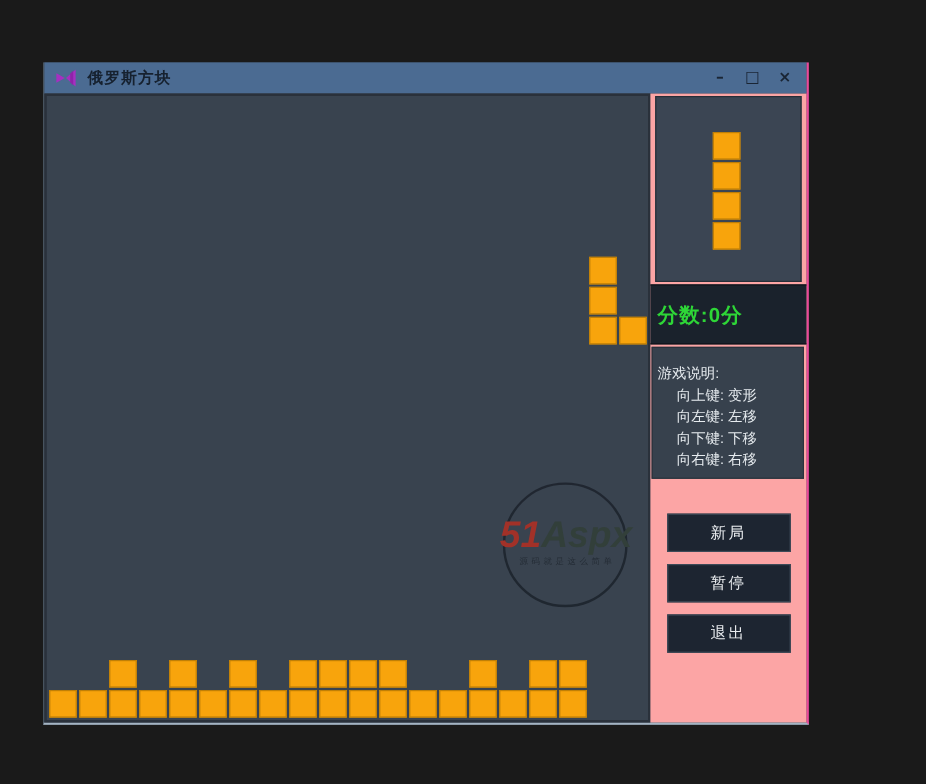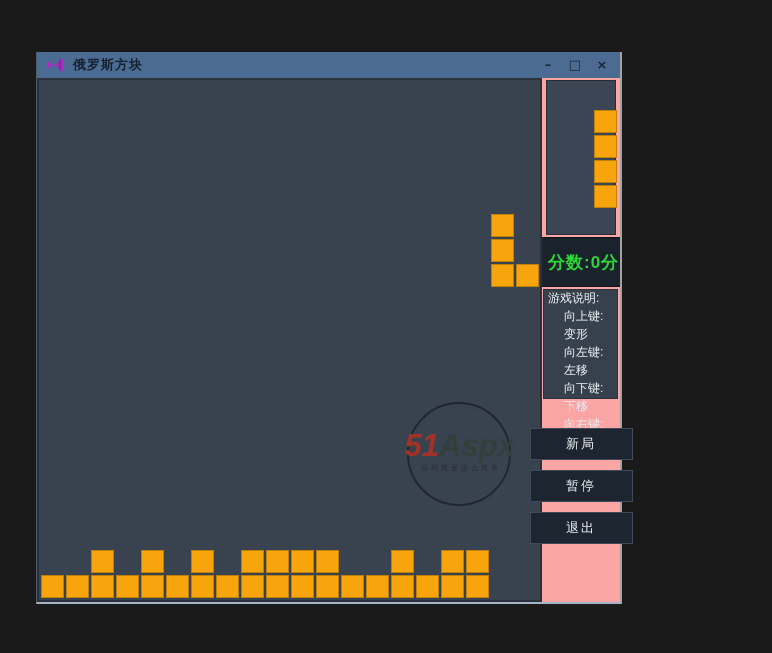--- a/index.html
+++ b/index.html
@@ -5,24 +5,24 @@
   * { box-sizing: border-box; margin: 0; padding: 0; }
   html, body { width: 772px; height: 653px; }
   body {
     background: #1a1a1a;
     font-family: "Liberation Sans", "DejaVu Sans", sans-serif;
     position: relative;
     overflow: hidden;
   }
   .window {
     position: absolute; left: 36px; top: 52px;
-    width: 586px; height: 552px;
+    width: 638px; height: 552px;
     background: #353f4b;
     border-left: 1px solid #4e5a66;
-    border-right: 2px solid #a3a3a3;
+    border-right: 2px solid #ec4899;
     border-bottom: 2px solid #a4b4c3;
   }
   
   .titlebar {
     height: 26px; background: #4b6b92;
     display: flex; align-items: center; position: relative;
   }
   .vs-icon { margin-left: 9px; width: 18px; height: 16px; flex: 0 0 auto; }
   .win-title {
     margin-left: 9px; font-size: 13px; font-weight: bold; color: #16212f;
@@ -55,37 +55,37 @@
   }
   .score-bar {
     position: absolute; left: 0; right: 0; top: 159px; height: 50px;
     background: #1a222c; border-top: 1px solid #10151c; border-bottom: 1px solid #10151c;
     display: flex; align-items: center; padding-left: 6px;
   }
   .score-text { color: #2ED637; font-weight: bold; font-size: 17px; letter-spacing: 1px; }
   .instructions {
     position: absolute; left: 1px; right: 2px; top: 211px; height: 110px;
     background: #37414d; border: 1px solid #2a323d;
-    padding: 0 4px; color: #e6ebef; font-size: 12px;
+    padding: 13px 4px; color: #e6ebef; font-size: 12px;
   }
   .instr-title { line-height: 17px; }
   .instr-line { line-height: 18px; padding-left: 16px; }
   .button-area {
     position: absolute; left: 0; right: 0; top: 350px;
     display: flex; flex-direction: column; align-items: center; gap: 10px;
   }
   .btn {
     width: 103px; height: 32px;
     background: #1d2531; border: 1px solid #3e4a58;
     color: #e8ebee; font-size: 13px;
     display: flex; align-items: center; justify-content: center;
     cursor: pointer; letter-spacing: 2px; text-align: center;
   }
   
-  .watermark { position: absolute; left: 352px; top: 321px; width: 140px; height: 112px; opacity: 0.93; }
+  .watermark { position: absolute; left: 364px; top: 321px; width: 140px; height: 112px; opacity: 0.93; }
   .wm-circle {
     position: absolute; left: 16px; top: 1px; width: 104px; height: 104px;
     border: 2px solid #1e252e; border-radius: 50%;
   }
   .wm-text {
     position: absolute; top: 29px; left: 0; width: 100%; text-align: center;
     font-style: italic; font-weight: bold; font-size: 31px; line-height: 31px;
     white-space: nowrap;
   }
   .wm-51 { color: #ab3026; }

